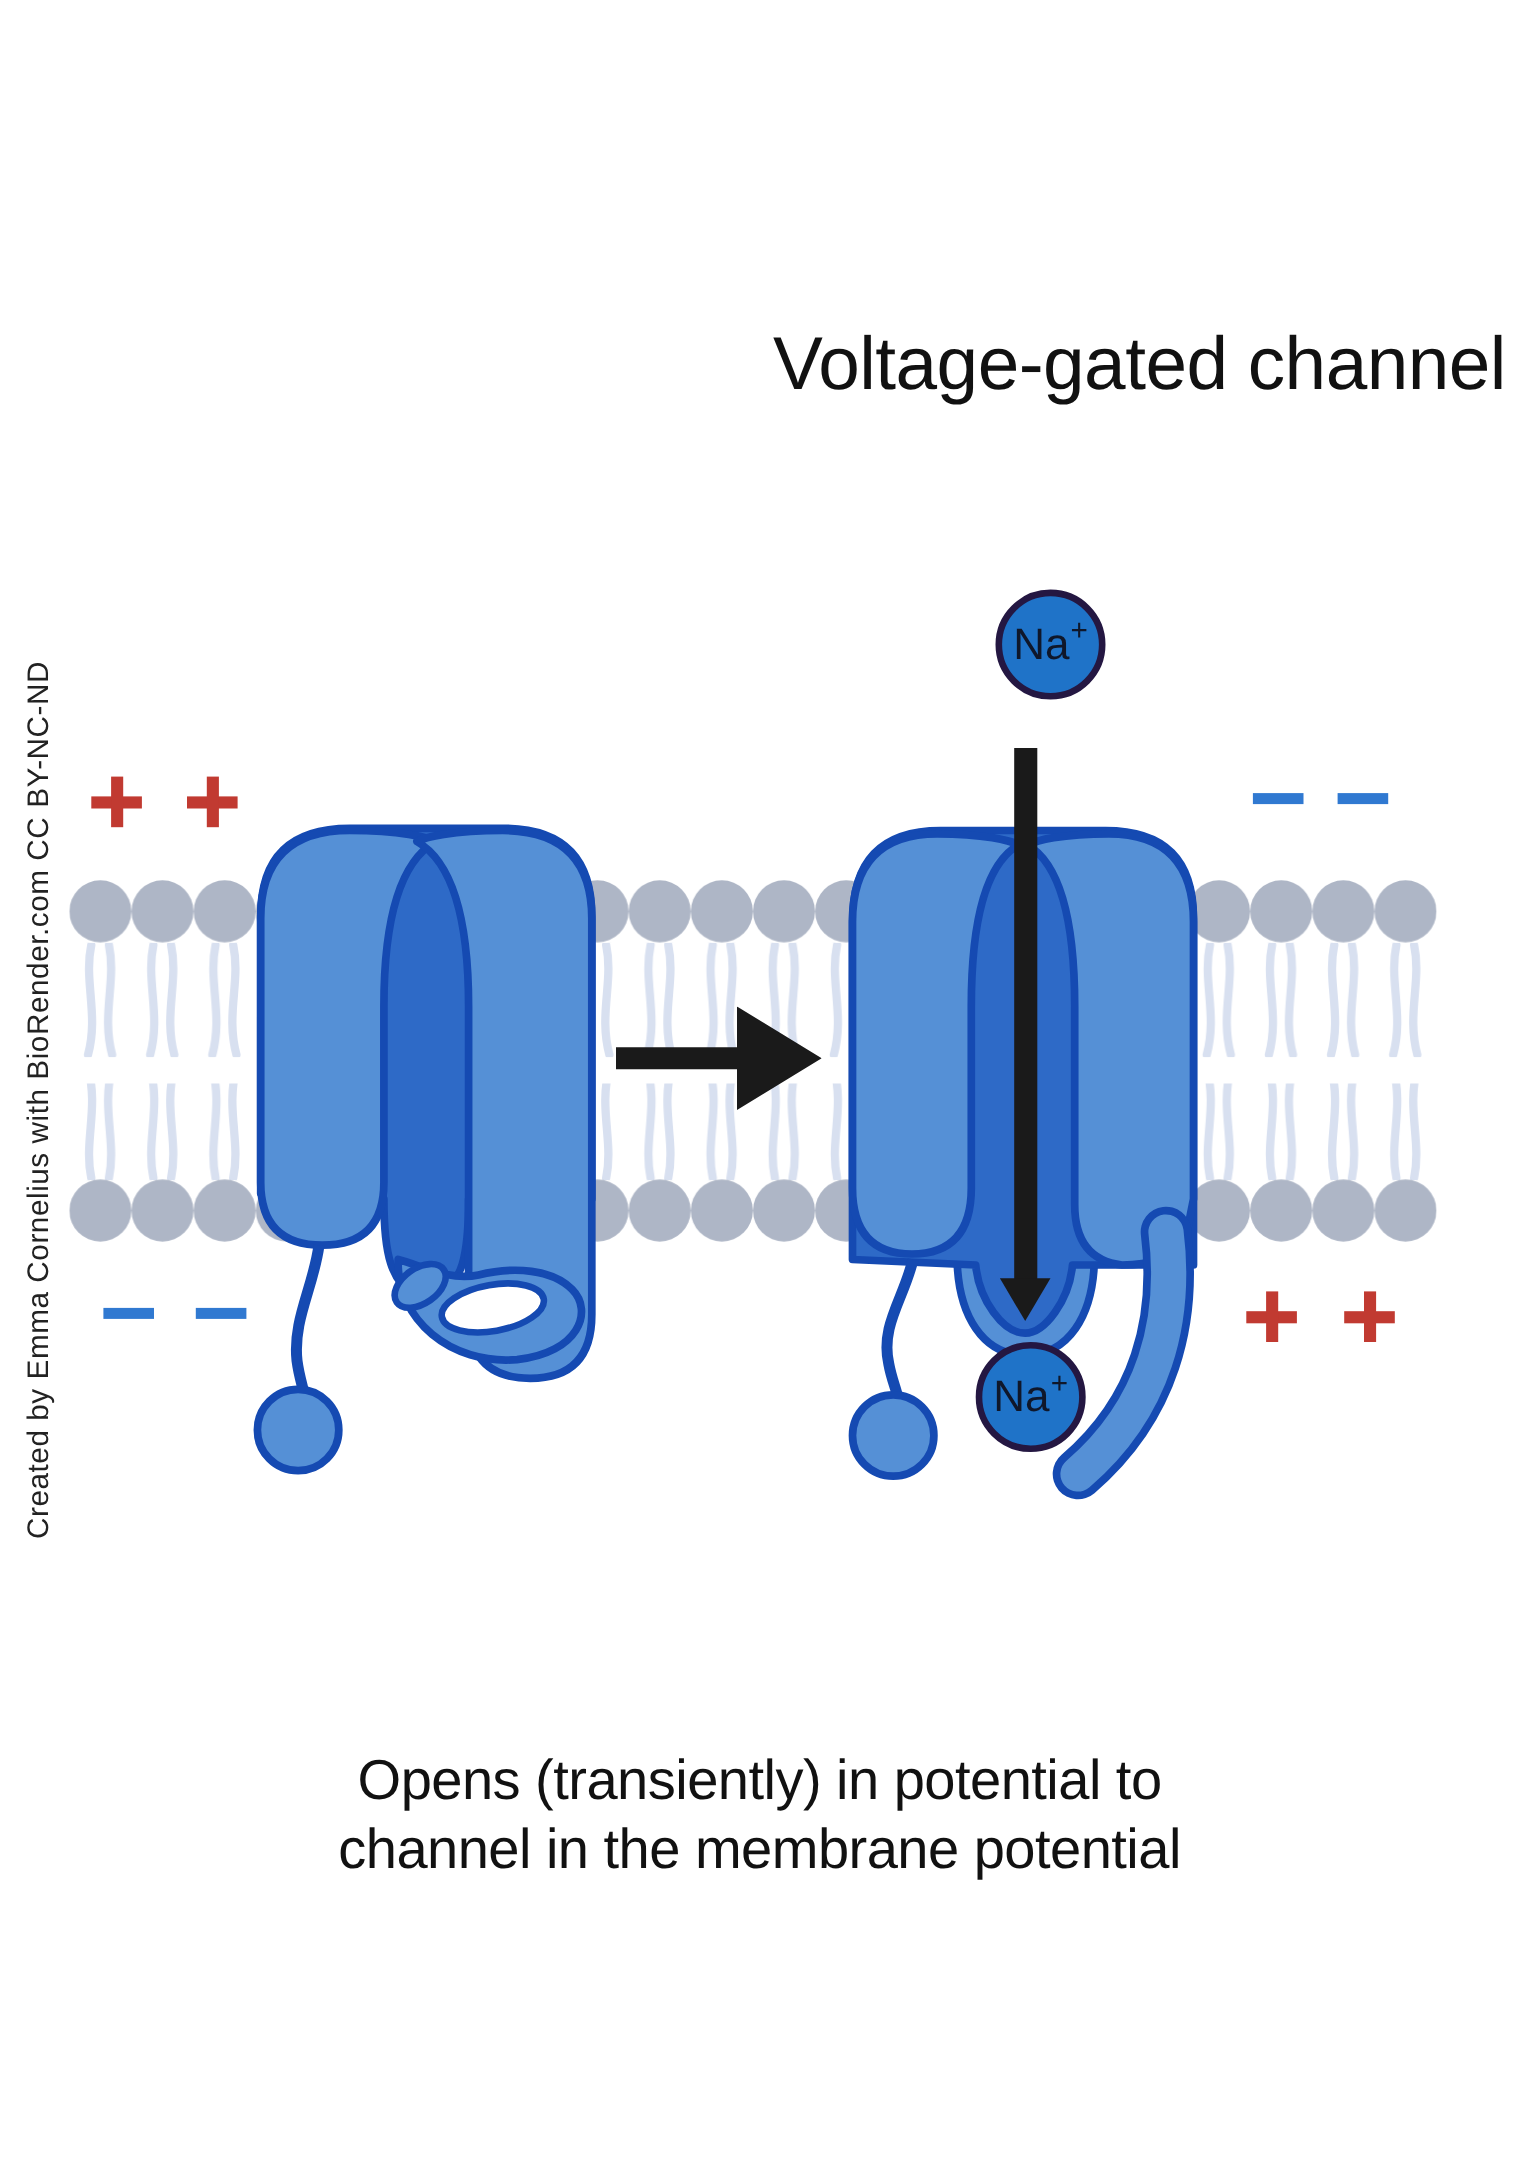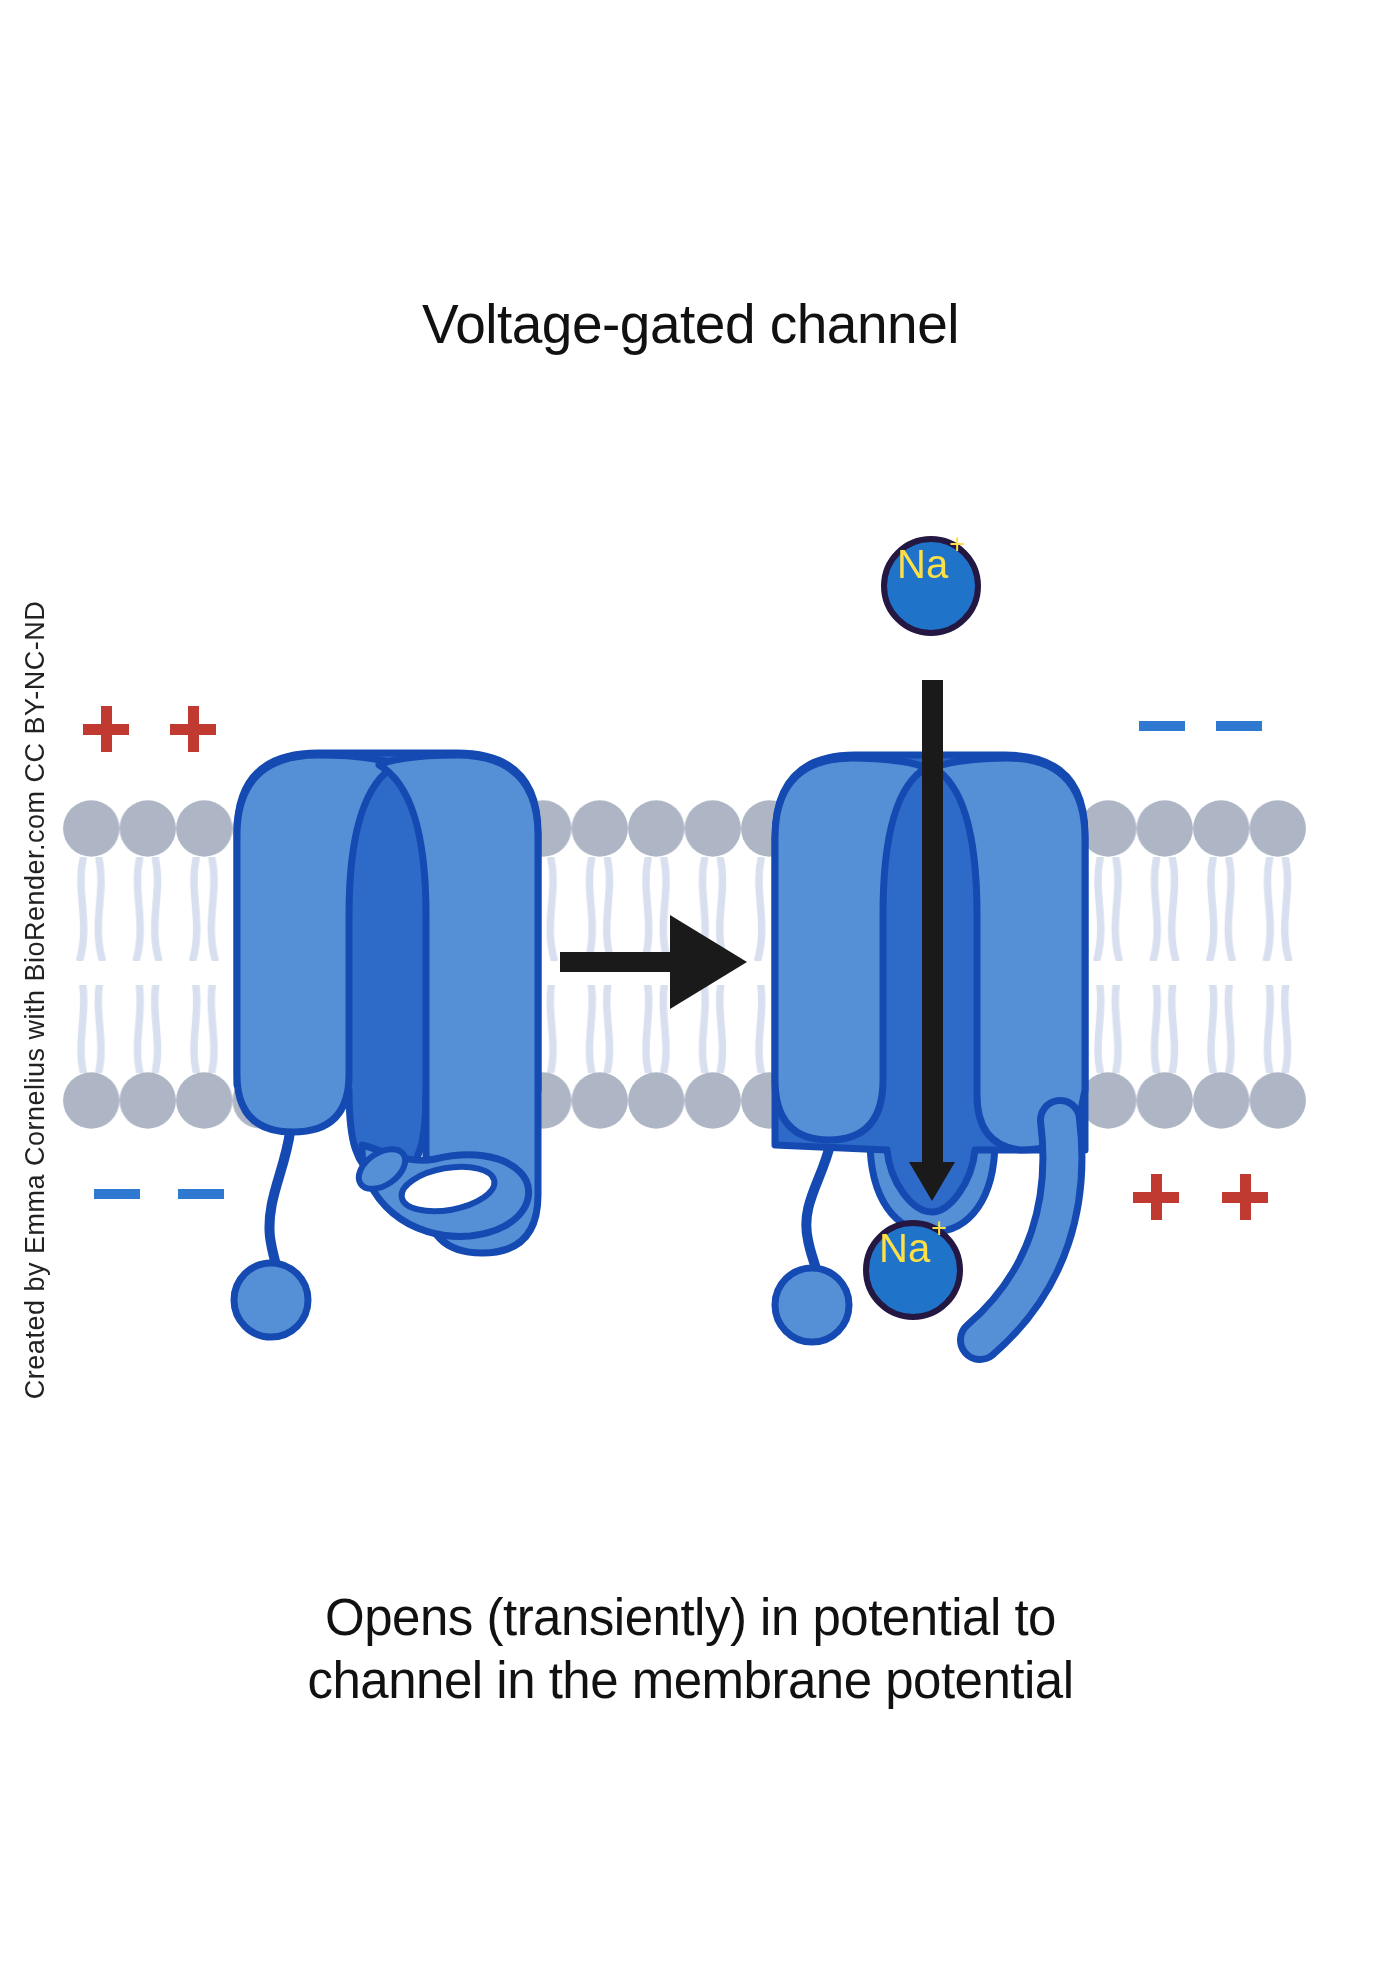--- a/index.html
+++ b/index.html
@@ -1,37 +1,37 @@
 <!DOCTYPE html>
 <html style="--channel-light: #5590d6; --channel-dark: #2e6ac7; --channel-outline: #154ab2; --lipid-head: #aeb6c6; --lipid-tail: #d8e0f0; --plus-red: #c13a31; --minus-blue: #3079d1; --ion-fill: #1f73c8; --ion-border: #241742; --arrow-black: #1a1a1a; --text-black: #111111;"><head>
 <meta charset="utf-8">
 <style>
   html,body{margin:0;padding:0;background:#fff;}
   .page{position:relative;width:1381px;height:1968px;background:#fff;overflow:hidden;
         font-family:"Liberation Sans",sans-serif;color:#111;}
-  .title{position:absolute;left:0;right:0;top:292px;text-align:center;
-         font-size:55px;font-weight:400;letter-spacing:-0.5px;color:var(--text-black,#111);}
+  .title{position:absolute;left:0;right:12px;top:292px;text-align:right;
+         font-size:68px;font-weight:400;letter-spacing:-0.5px;color:var(--text-black,#111);}
   .credit{position:absolute;left:-437px;top:982px;width:950px;height:36px;
           transform:rotate(-90deg);transform-origin:center;
           font-size:27px;letter-spacing:0.5px;text-align:center;color:#222;white-space:nowrap;}
   .caption{position:absolute;left:0;right:0;top:1586px;text-align:center;
            font-size:51px;line-height:63px;letter-spacing:-0.5px;color:var(--text-black,#111);}
   .abs{position:absolute;}
   
   .plus{position:absolute;width:46px;height:46px;}
   .plus::before{content:"";position:absolute;left:0;top:18px;width:46px;height:11px;
                 background:var(--plus-red,#c13a31);}
   .plus::after{content:"";position:absolute;left:18px;top:0;width:11px;height:46px;
                background:var(--plus-red,#c13a31);}
   .minus{position:absolute;width:46px;height:10px;background:var(--minus-blue,#3079d1);}
   
   .ion{position:absolute;width:88px;height:88px;border-radius:50%;
        background:var(--ion-fill,#1f73c8);border:6px solid var(--ion-border,#241742);
-       display:flex;justify-content:center;color:#fde047;
-       font-size:40px;font-weight:500;letter-spacing:0;}
+       display:flex;align-items:center;justify-content:center;color:#0f172a;
+       font-size:40px;font-weight:500;letter-spacing:0;margin-left:24px;}
   .ion .sup{font-size:27px;position:relative;top:-13px;margin-left:1px;}
   svg{display:block;}
 </style>
 </head>
 <body>
 
 <div class="page">
 
   <div class="title">Voltage-gated channel</div>
 

